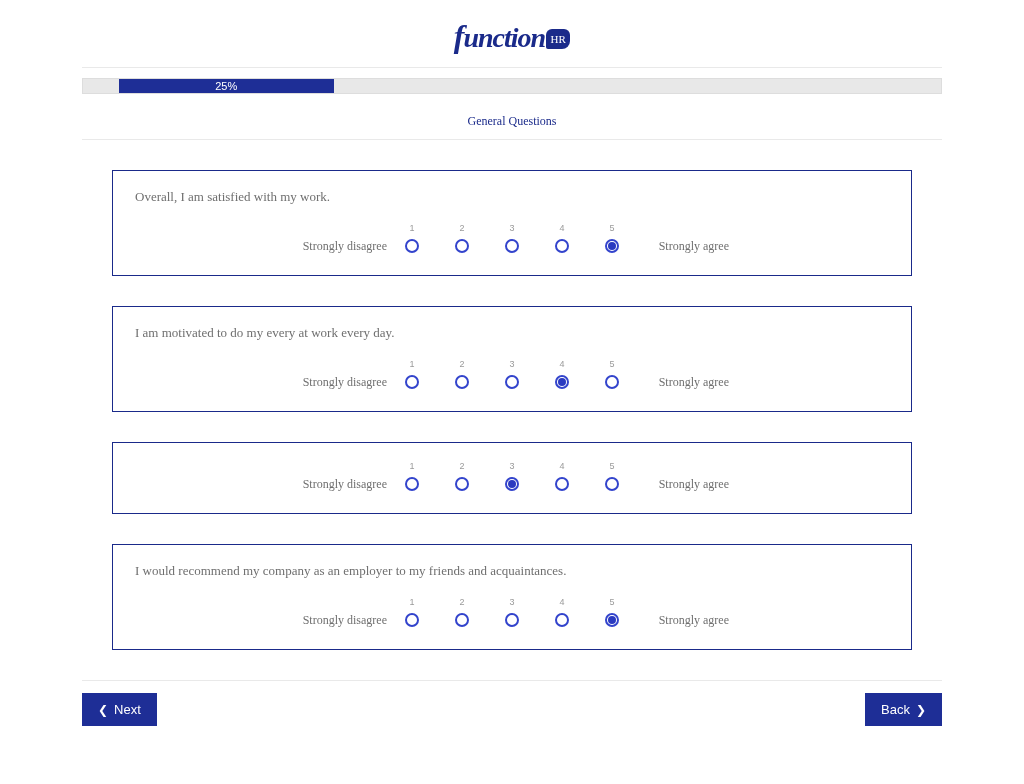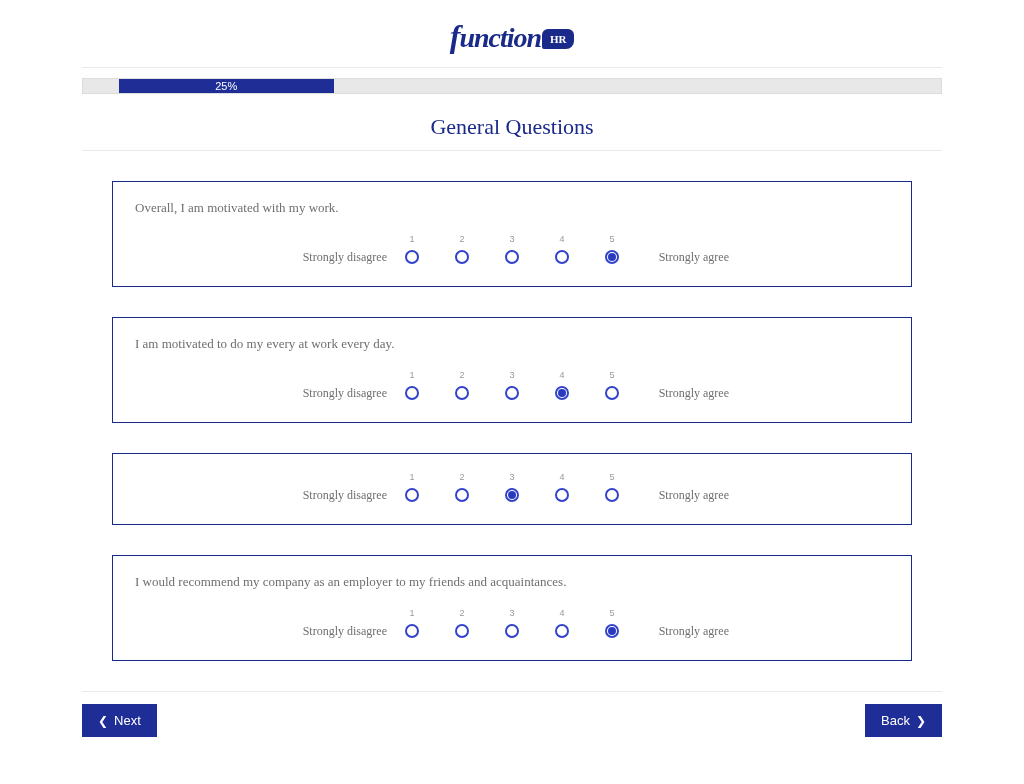--- a/index.html
+++ b/index.html
@@ -33,23 +33,23 @@
     padding: 8px 0 6px;
   }
   .logo .f { font-size: 32px; }
   .logo-badge {
     display: inline-flex;
     align-items: center;
     justify-content: center;
     background: var(--navy);
     color: #fff;
     font-style: normal;
-    font-weight: 700;
+    font-weight: 400;
     font-size: 11px;
-    width: 32px;
+    width: 24px;
     height: 20px;
     border-radius: 6px 6px 8px 2px;
     vertical-align: 4px;
     margin-left: 1px;
     letter-spacing: 0;
   }
   .rule {
     border: none;
     border-top: 1px solid var(--light-border);
     margin: 6px 0 10px;
@@ -70,21 +70,21 @@
     justify-content: center;
     color: #fff;
     font-size: 11px;
     font-family: Arial, sans-serif;
     margin-left: 36px;
   }
   
   .section-title {
     text-align: center;
     color: var(--navy);
-    font-size: 22px;
+    font-size: 12px;
     margin: 10px 0 10px;
     font-weight: 400;
   }
   .rule2 {
     border: none;
     border-top: 1px solid var(--light-border);
     margin: 6px 0 30px;
   }
   
   .cards { width: 800px; margin: 0 auto; }
@@ -189,21 +189,21 @@
     <div class="progress-inner" id="progress-fill" style="width: 25%;">
       <span>25%</span>
     </div>
   </div>
 
   <h2 class="section-title">General Questions</h2>
   <hr class="rule2">
 
   <div class="cards" id="cards">
       <div class="card">
-        <div class="q-text">Overall, I am motivated with my work.</div>
+        <div class="q-text">Overall, I am satisfied with my work.</div>
         <div class="scale-row">
           <div class="end-label">Strongly disagree</div>
           <div class="opts">
             <div class="opt">
               <div class="opt-num">1</div>
               <span class="radio"></span>
             </div>
             <div class="opt">
               <div class="opt-num">2</div>
               <span class="radio"></span>

